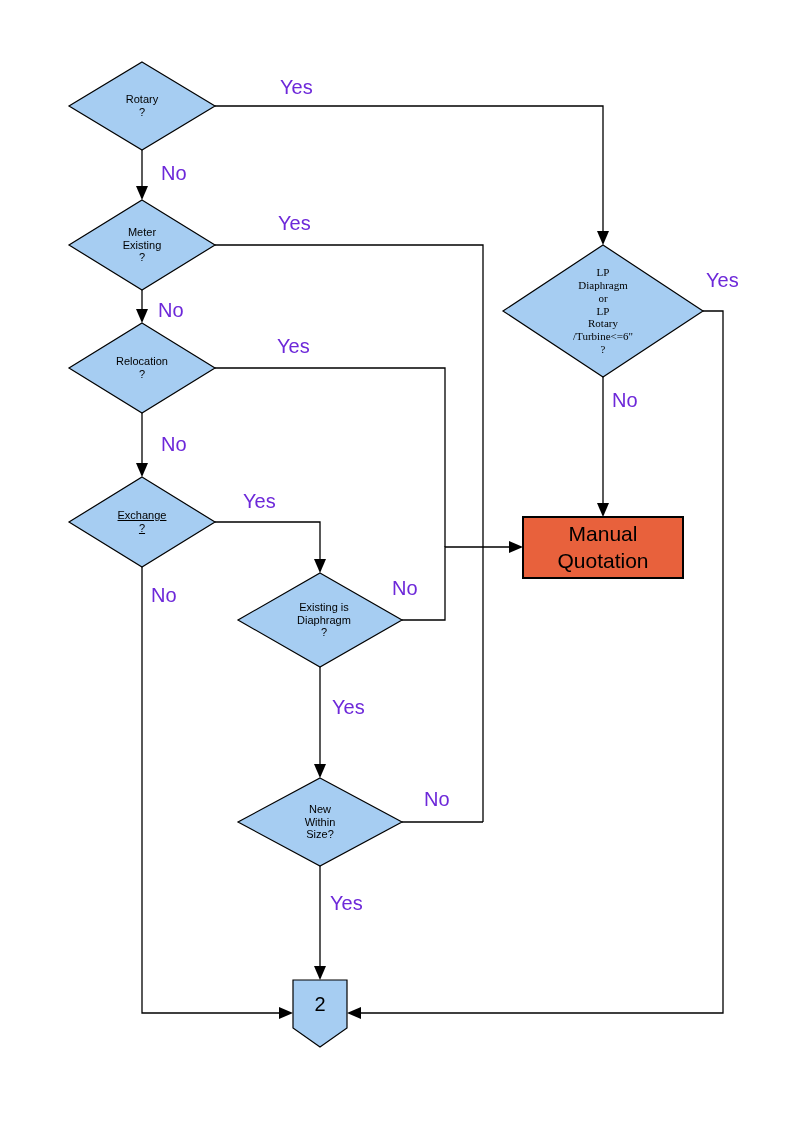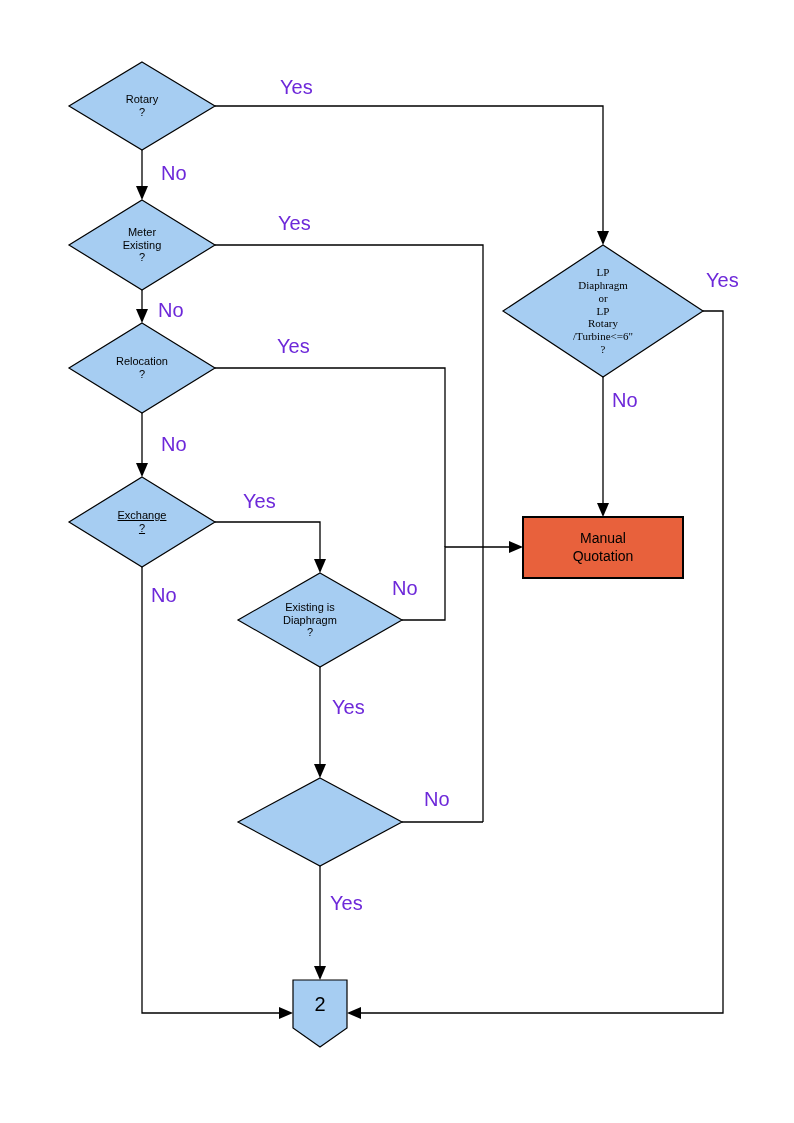--- a/index.html
+++ b/index.html
@@ -17,21 +17,21 @@
     display: flex;
     align-items: center;
     justify-content: center;
     text-align: center;
     white-space: pre-line;
     font-size: 11px;
     line-height: 1.18;
     color: #000000;
     pointer-events: none;
   }
-  .nlabel.big { font-size: 14px; line-height: 1.25; }
+  .nlabel.big { font-size: 21px; line-height: 1.25; }
   .nlabel.mid { font-size: 20px; }
   .elabel {
     position: absolute;
     font-size: 20px;
     color: #6d28d9;
     white-space: nowrap;
     pointer-events: none;
   }
 </style>
 </head>
@@ -87,23 +87,26 @@
 
   <div class="nlabel" style="left:69px; top:62px; width:146px; height:88px;">Rotary
 ?</div>
   <div class="nlabel" style="left:69px; top:200px; width:146px; height:90px;">Meter
 Existing
 ?</div>
   <div class="nlabel" style="left:69px; top:323px; width:146px; height:90px;">Relocation
 ?</div>
   <div class="nlabel" style="left:69px; top:477px; width:146px; height:90px;text-decoration:underline;">Exchange
 ?</div>
-  <div class="nlabel" style="left:228px; top:573px; width:164px; height:94px;">Existing is
+  <div class="nlabel" style="left:242px; top:573px; width:164px; height:94px;">Existing is
 Diaphragm
 ?</div>
+  <div class="nlabel" style="left:238px; top:778px; width:164px; height:88px;">New
+Within
+Size?</div>
   <div class="nlabel" style="left:503px; top:245px; width:200px; height:132px;font-family:Liberation Serif, serif;">LP
 Diaphragm
 or
 LP
 Rotary
 /Turbine&lt;=6"
 ?</div>
   <div class="nlabel big" style="left:523px; top:517px; width:160px; height:61px;">Manual
 Quotation</div>
   <div class="nlabel mid" style="left:293px; top:982px; width:54px; height:46px;">2</div>

